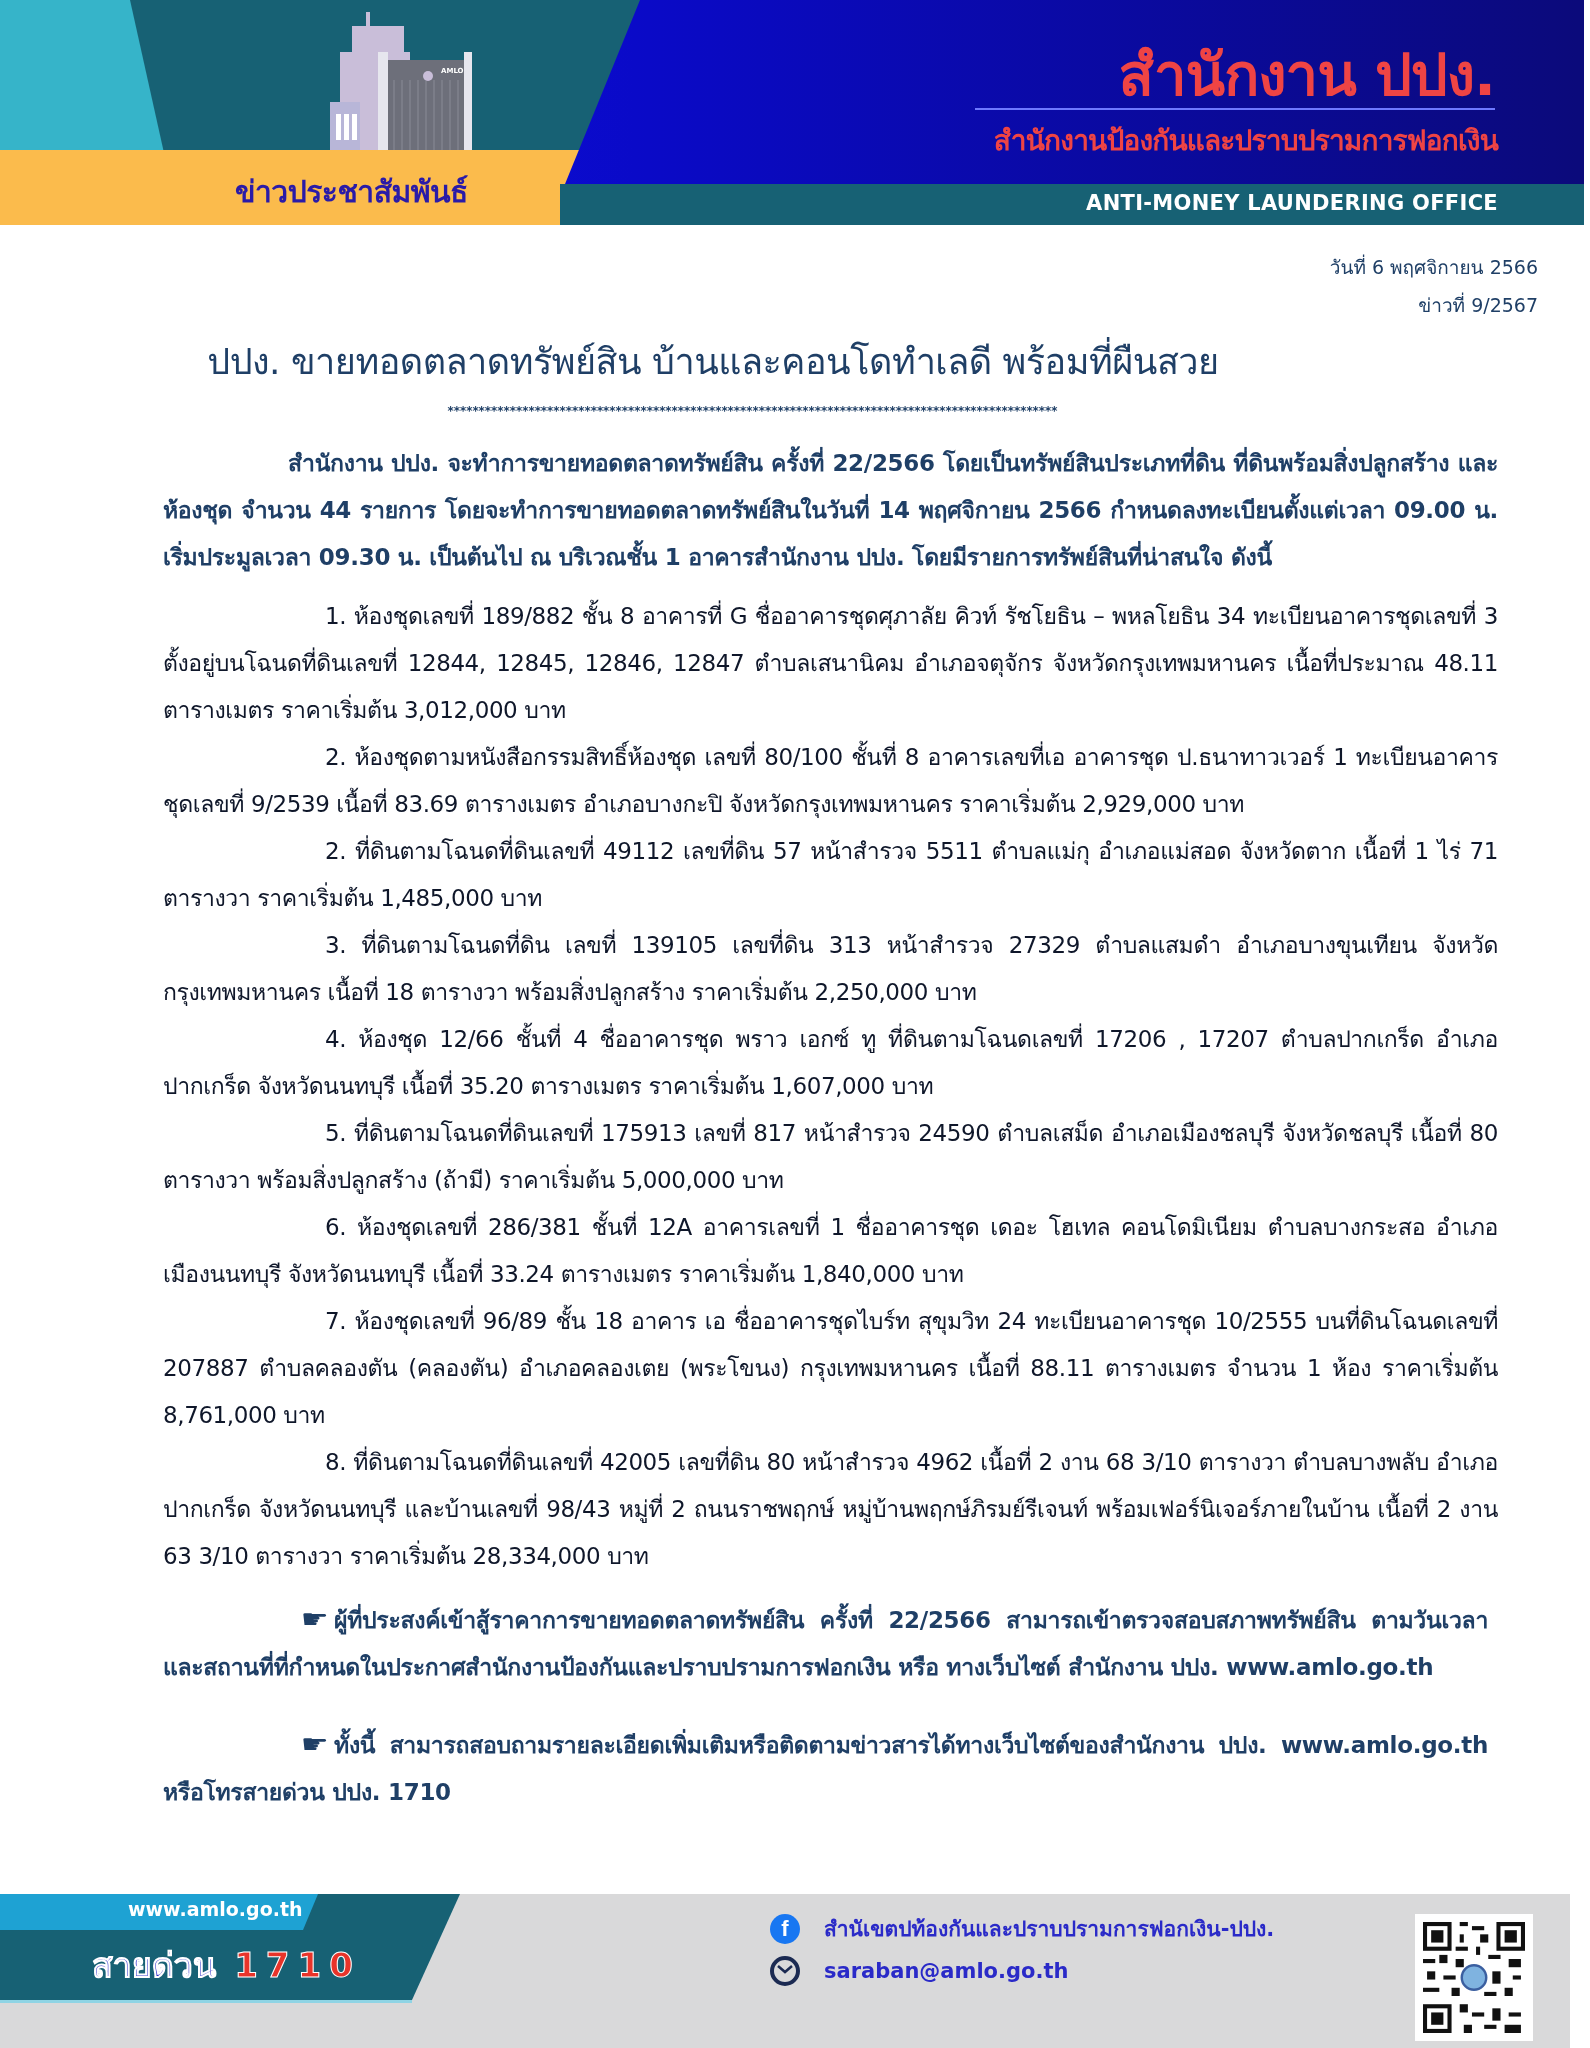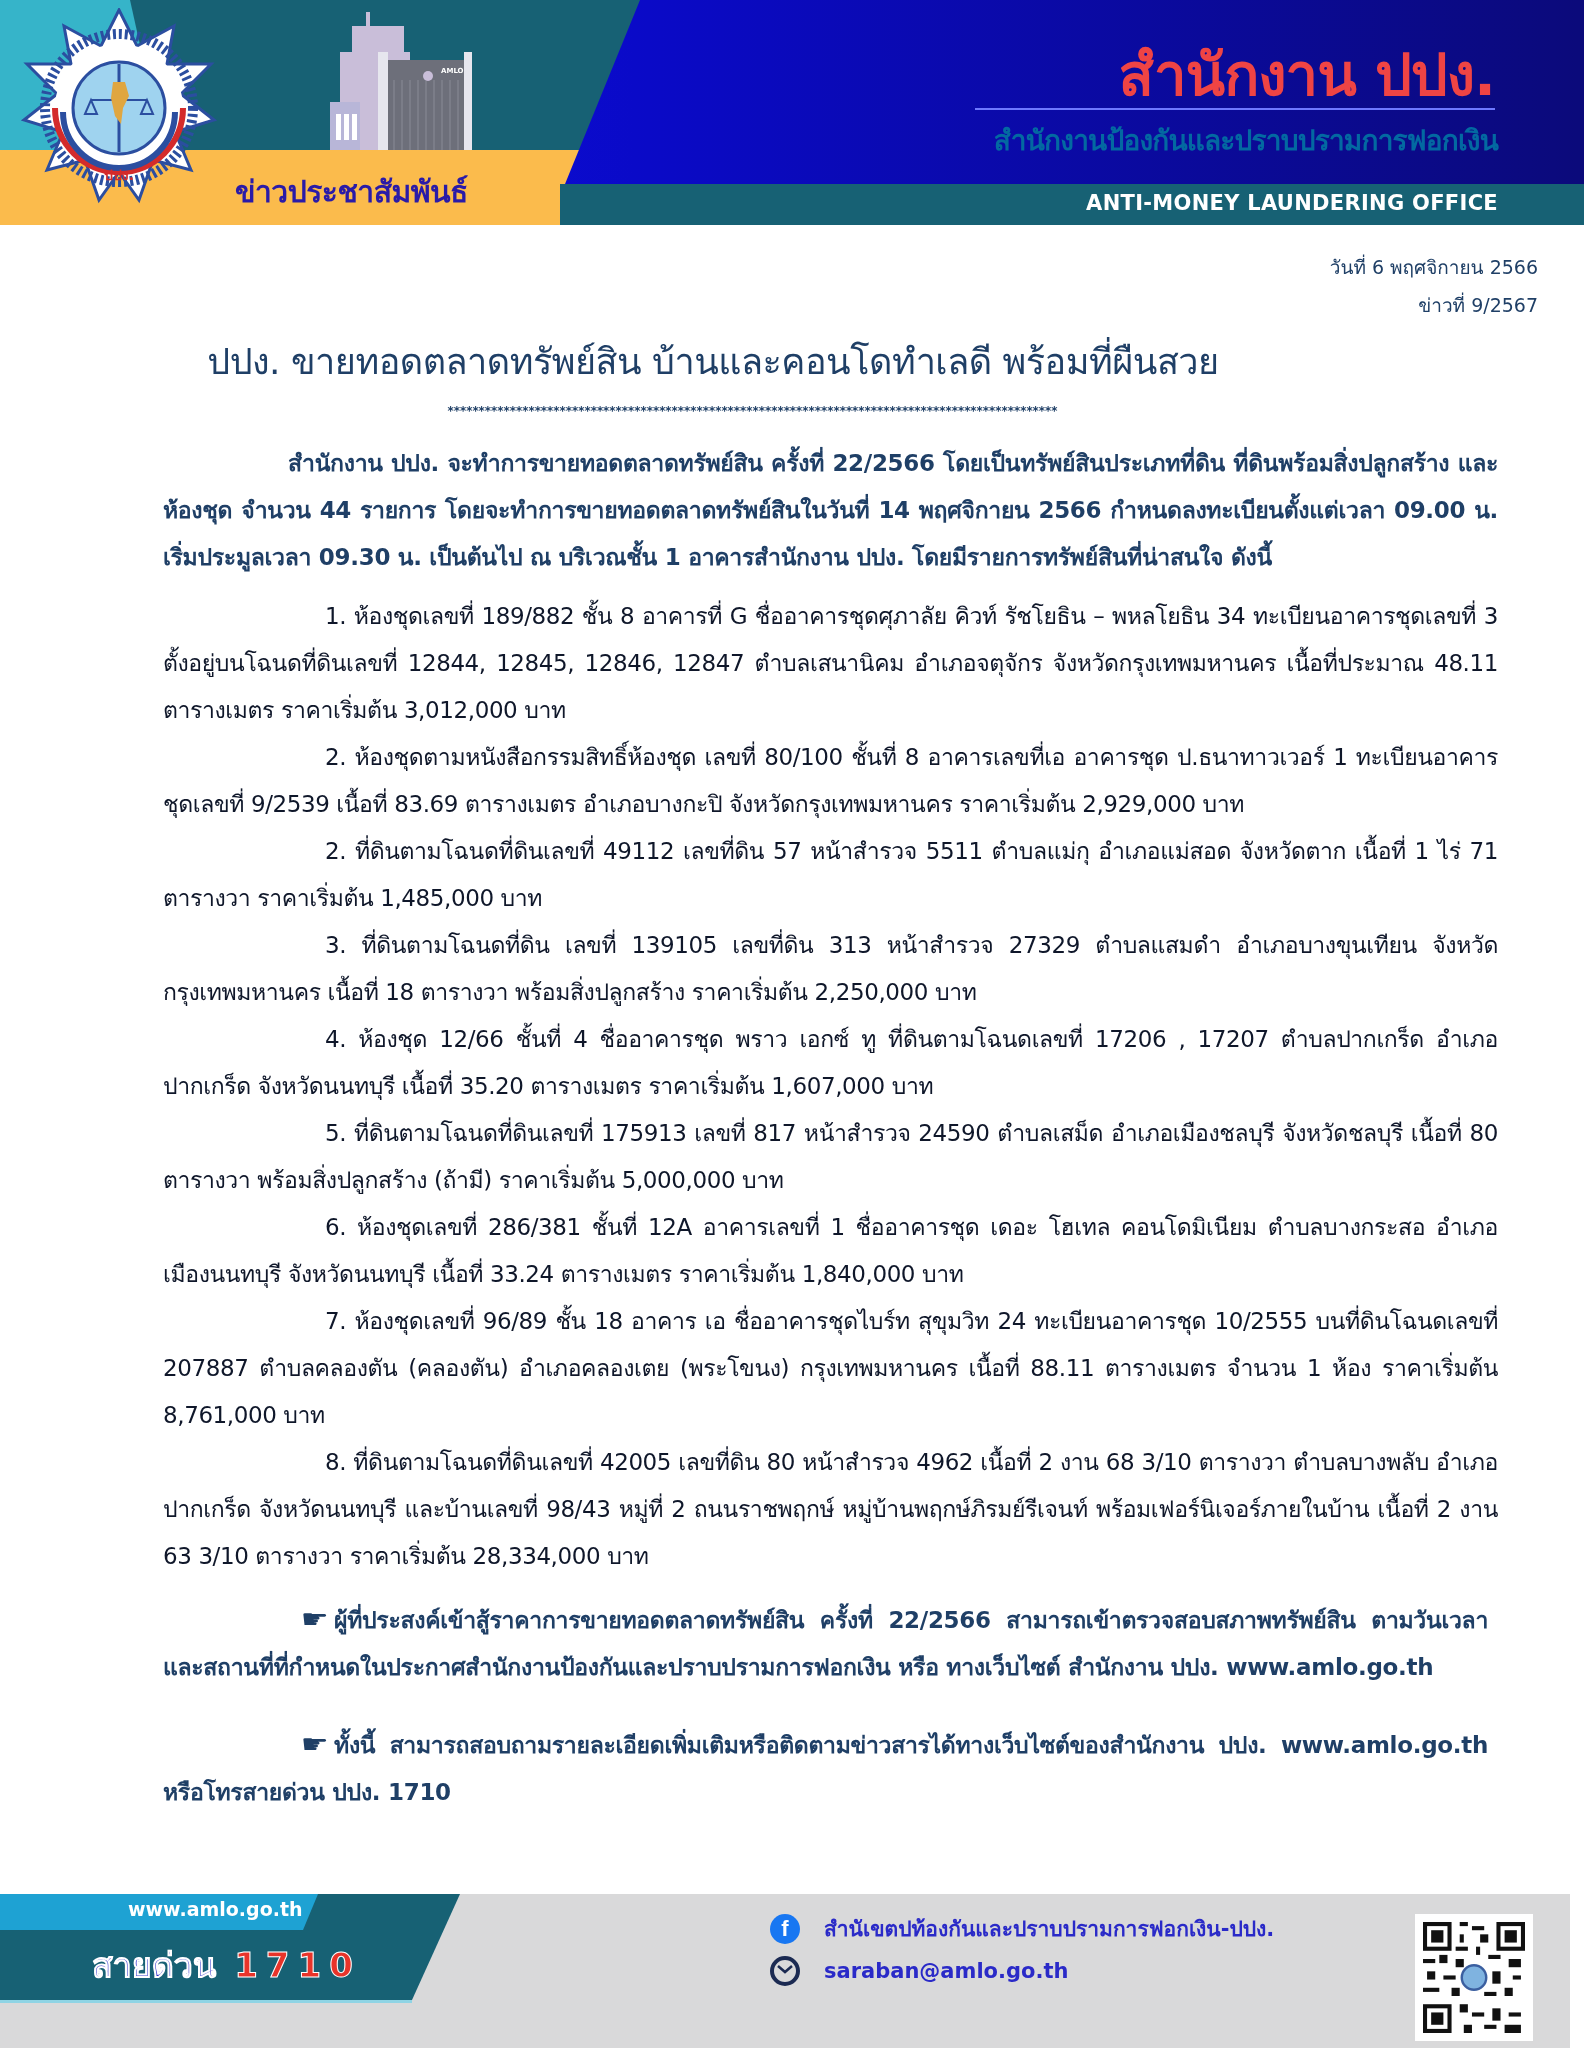--- a/index.html
+++ b/index.html
@@ -20,21 +20,21 @@
   .hdr-white-edge { position: absolute; right: 0; top: 0; width: 6px; height: 225px; background: #ffffff; }
 
   .logo { position: absolute; left: 12px; top: 8px; width: 215px; height: 200px; }
   .building { position: absolute; left: 330px; top: 10px; width: 160px; height: 140px; }
 
   .pr-label { position: absolute; left: 235px; top: 168px; font-size: 30px; font-weight: bold; color: #2a1ba8;
               font-family: "DejaVu Sans", sans-serif; letter-spacing: -0.5px; }
   .office-title { position: absolute; right: 95px; top: 28px; font-size: 58px; font-weight: bold; color: #ef4444;
               font-family: "DejaVu Sans", sans-serif; letter-spacing: -1px; }
   .hdr-rule { position: absolute; left: 975px; top: 108px; width: 520px; height: 2px; background: #6e78ff; }
-  .office-sub { position: absolute; right: 92px; top: 118px; font-size: 28px; font-weight: bold; color: #0369a1;
+  .office-sub { position: absolute; right: 92px; top: 118px; font-size: 28px; font-weight: bold; color: #ef4444;
               font-family: "DejaVu Sans", sans-serif; letter-spacing: -0.8px; }
   .office-en { position: absolute; right: 92px; top: 191px; font-size: 21px; font-weight: bold; color: #ffffff;
               font-family: "DejaVu Sans", sans-serif; letter-spacing: 0.3px; }
 
   
   .meta { position: absolute; right: 52px; top: 248px; text-align: right; font-size: 19px; color: #1f3f66; line-height: 38px; }
 
   
   .doc-title { position: absolute; left: 0; width: 1426px; top: 333px; text-align: center; font-size: 36px; color: #1f3f66;
                font-family: "DejaVu Sans", sans-serif; letter-spacing: -0.5px; }
@@ -76,38 +76,20 @@
 </head>
 <body>
 
 <div class="header">
   <div class="hdr-cyan"></div>
   <div class="hdr-teal"></div>
   <div class="hdr-orange"></div>
   <div class="hdr-blue"></div>
   <div class="hdr-strip"></div>
 
-  <div class="logo">
-    <svg viewBox="0 0 215 200" width="215" height="200">
-      <g transform="translate(107,100)">
-        <polygon points="0,-98 18,-62 55,-82 48,-44 92,-44 62,-14 95,12 56,24 72,62 34,52 20,92 0,64 -20,92 -34,52 -72,62 -56,24 -95,12 -62,-14 -92,-44 -48,-44 -55,-82 -18,-62" fill="#ffffff" stroke="#2b4ea0" stroke-width="3"></polygon>
-        <circle r="74" fill="none" stroke="#2b4ea0" stroke-width="10" stroke-dasharray="3 3"></circle>
-        <circle r="64" fill="#ffffff"></circle>
-        <path d="M-64,0 A64,64 0 0 0 64,0" fill="none" stroke="#d42b2b" stroke-width="6"></path>
-        <path d="M-56,4 A56,56 0 0 0 56,4" fill="none" stroke="#2b4ea0" stroke-width="6"></path>
-        <circle r="46" fill="#9fd3ef" stroke="#2b4ea0" stroke-width="3"></circle>
-        <line x1="0" y1="-44" x2="0" y2="44" stroke="#2b4ea0" stroke-width="3"></line>
-        <line x1="-28" y1="-8" x2="28" y2="-8" stroke="#2b4ea0" stroke-width="2"></line>
-        <path d="M-34,6 L-28,-8 L-22,6 Z" fill="none" stroke="#2b4ea0" stroke-width="2"></path>
-        <path d="M22,6 L28,-8 L34,6 Z" fill="none" stroke="#2b4ea0" stroke-width="2"></path>
-        <path d="M-6,-26 L6,-26 L10,-12 L4,0 L2,16 L-4,8 L-8,-10 Z" fill="#e0a640"></path>
-        <text x="0" y="72" font-size="14" font-weight="bold" fill="#d42b2b" text-anchor="middle" font-family="DejaVu Sans, sans-serif">ปปง.</text>
-      </g>
-    </svg>
-  </div>
 
   <div class="building">
     <svg viewBox="0 0 160 140" width="160" height="140">
       <rect x="36" y="2" width="4" height="16" fill="#c9bed9"></rect>
       <rect x="22" y="16" width="52" height="30" fill="#c9bed9"></rect>
       <rect x="10" y="42" width="70" height="98" fill="#c9bed9"></rect>
       <rect x="0" y="92" width="30" height="48" fill="#b8b6d8"></rect>
       <rect x="6" y="104" width="5" height="26" fill="#ffffff"></rect>
       <rect x="14" y="104" width="5" height="26" fill="#ffffff"></rect>
       <rect x="22" y="104" width="5" height="26" fill="#ffffff"></rect>

